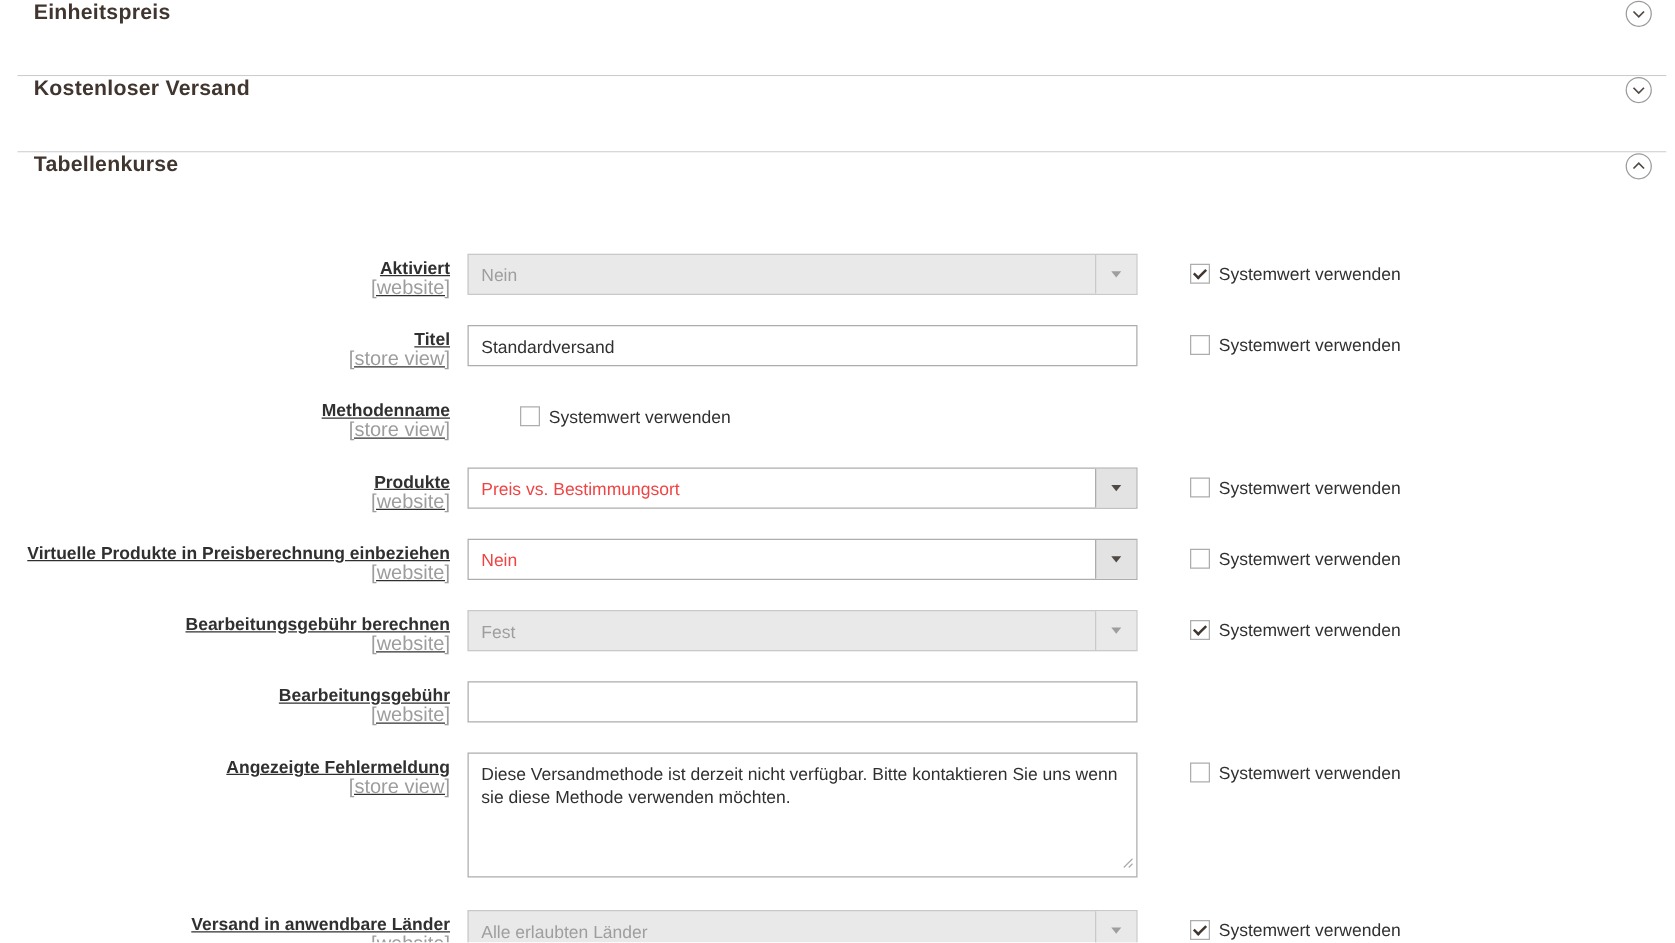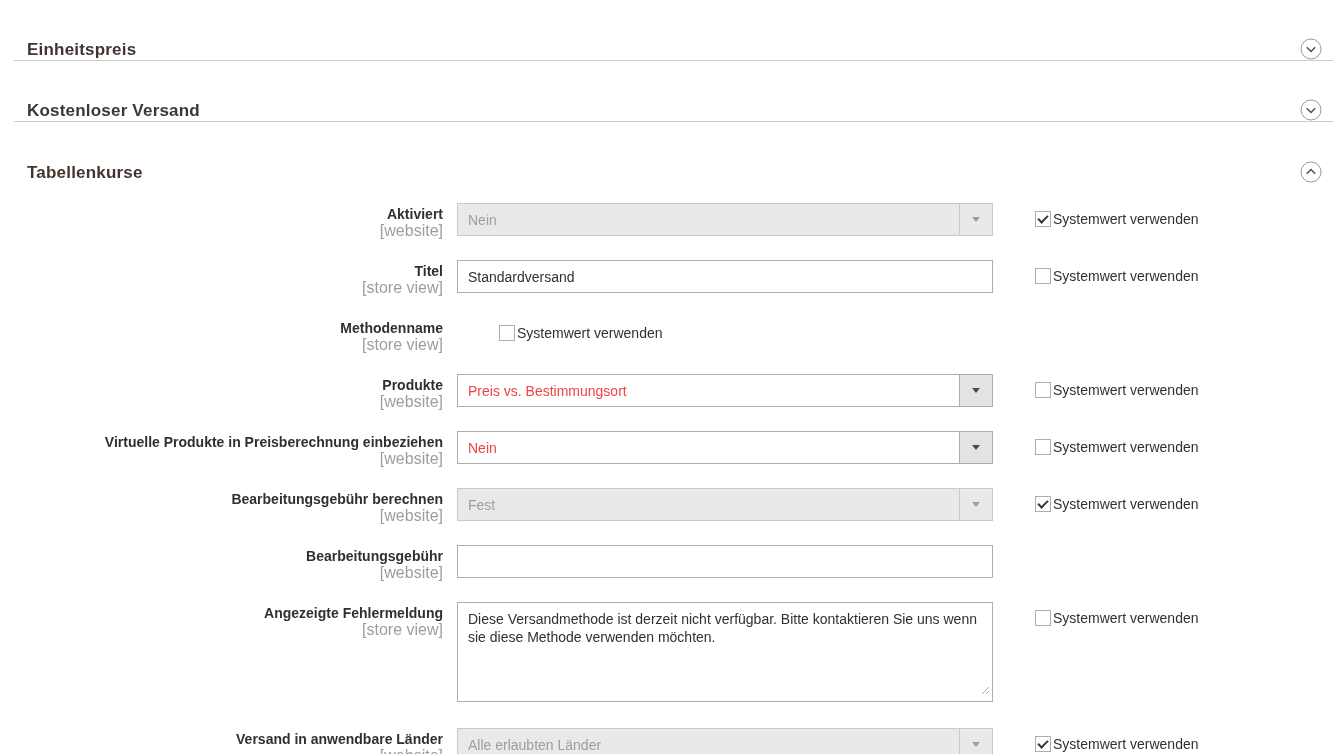--- a/index.html
+++ b/index.html
@@ -17,21 +17,21 @@
     position: relative;
   }
 
   
   .accordion-header {
     box-sizing: border-box;
     height: 61px;
     margin: 0 7px 0 14px;
     padding: 0 11px 0 13px;
     display: flex;
-    align-items: flex-end;
+    align-items: flex-start;
     justify-content: space-between;
     border-bottom: 1px solid #cccccc;
     cursor: pointer;
     background: #ffffff;
   }
   .accordion.expanded > .accordion-header { border-bottom: none; }
   .accordion-title {
     font-size: 17px;
     font-weight: 700;
     color: #41362f;
@@ -43,24 +43,25 @@
   
   .form { padding-top: 20px; }
   .field-row {
     display: flex;
     align-items: flex-start;
     margin-bottom: 22px;
   }
   .field-row.textarea-row { margin-bottom: 26px; }
   .field-label {
     box-sizing: border-box;
-    width: 457px;
+    width: 374px;
     padding: 3px 14px 0 0;
     text-align: right;
     flex: none;
+    text-decoration: underline;
   }
   .label-main {
     display: block;
     font-size: 14px;
     font-weight: 700;
     line-height: 17px;
     color: #303030;
   }
   .label-scope {
     display: block;
@@ -159,21 +160,21 @@
     position: absolute;
     left: 2px;
     top: 3px;
     width: 8px;
     height: 4px;
     border-left: 2px solid #41362f;
     border-bottom: 2px solid #41362f;
     transform: rotate(-45deg);
   }
   .checkbox-label {
-    margin-left: 2px;
+    margin-left: 7px;
     font-size: 14px;
     color: #303030;
     white-space: nowrap;
   }
 </style>
 </head>
 <body>
 
 <div class="page">
 

